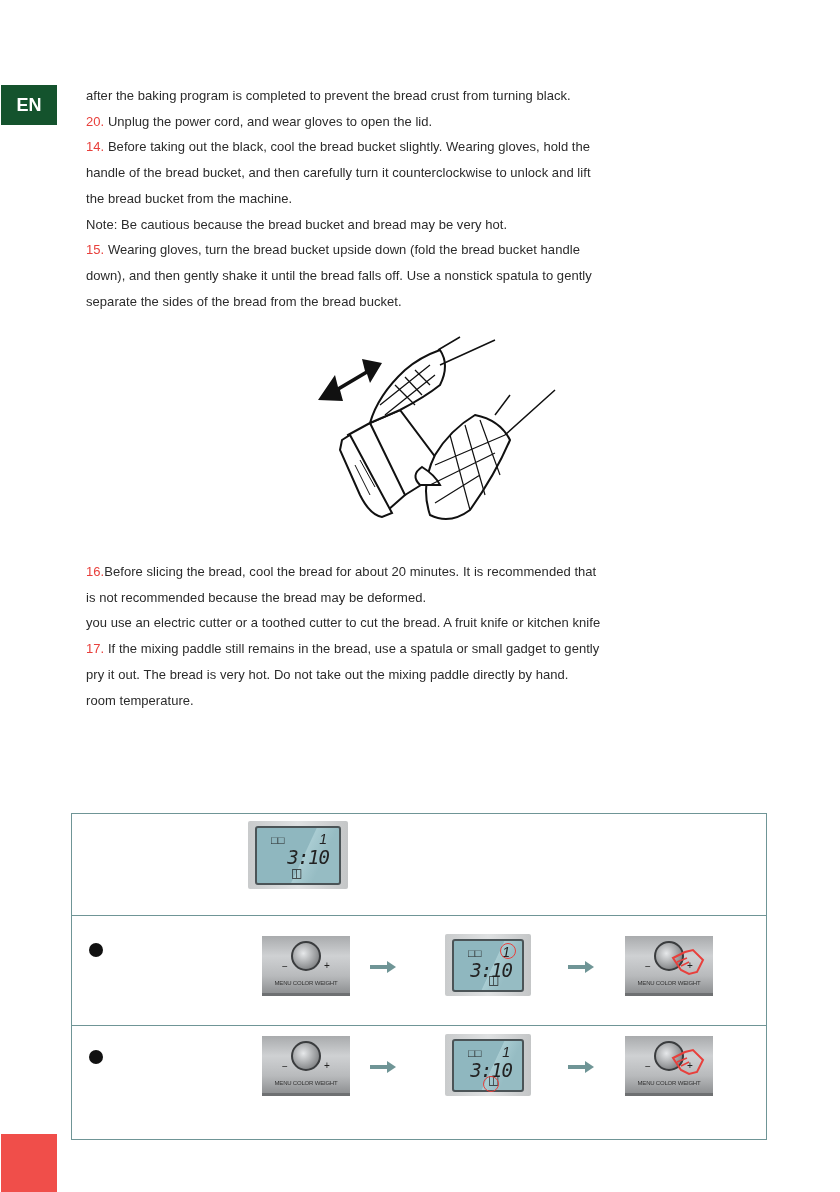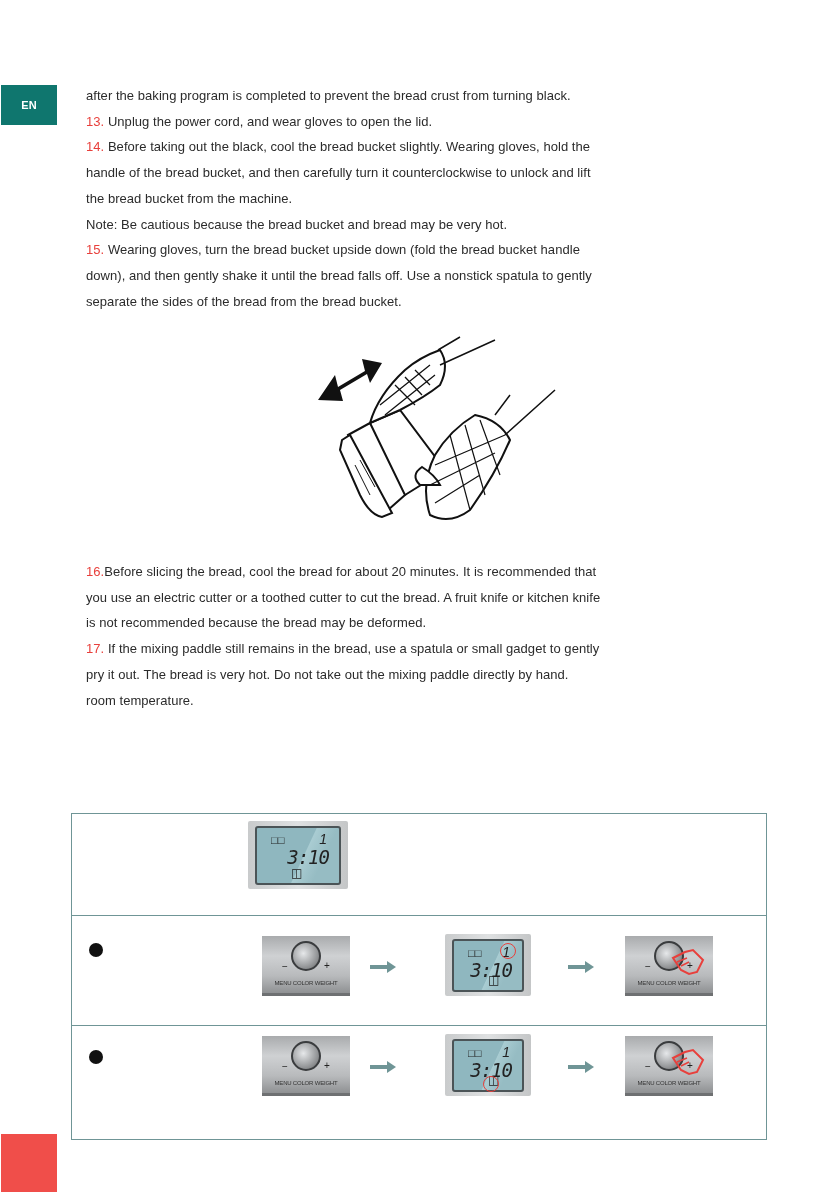--- a/index.html
+++ b/index.html
@@ -1,19 +1,19 @@
 <!DOCTYPE html>
 <html><head>
 <meta charset="utf-8">
 <style>
   html, body { margin: 0; padding: 0; background: #ffffff; }
   body { width: 840px; height: 1192px; position: relative; overflow: hidden;
          font-family: "Liberation Sans", "DejaVu Sans", sans-serif; color: #2b2b2b; }
   .lang-badge { position: absolute; left: 1px; top: 85px; width: 56px; height: 40px;
-                background: #0f766e; color: #fff; font-size: 11px; font-weight: bold;
+                background: #14532d; color: #fff; font-size: 18px; font-weight: bold;
                 display: flex; align-items: center; justify-content: center; }
   .page-tab { position: absolute; left: 1px; top: 1134px; width: 56px; height: 58px; background: #f04e4a; }
   .text-block { position: absolute; left: 86px; width: 680px; font-size: 13px; line-height: 25.7px; letter-spacing: 0.05px; }
   .text-block p { margin: 0; white-space: nowrap; }
   .num { color: #e8403c; }
   .note-label { color: #2a6b8c; }
   .illus { position: absolute; left: 310px; top: 335px; width: 250px; height: 200px; }
   .steps-table { position: absolute; left: 71px; top: 813px; width: 696px; height: 327px;
                  border: 1.5px solid #6f9596; box-sizing: border-box; }
   .row { position: absolute; left: 0; width: 100%; border-bottom: 1.5px solid #6f9596; box-sizing: border-box; }
@@ -41,21 +41,21 @@
   .knob .hand { position: absolute; left: 46px; top: 12px; }
   .arrow { position: absolute; width: 26px; height: 12px; }
 </style>
 </head>
 <body>
 
 <div class="lang-badge">EN</div>
 
 <div class="text-block" style="top:83px;" id="top-text">
     <p><span>after the baking program is completed to prevent the bread crust from turning black.</span></p>
-    <p><span class="num">13.</span><span> Unplug the power cord, and wear gloves to open the lid.</span></p>
+    <p><span class="num">20.</span><span> Unplug the power cord, and wear gloves to open the lid.</span></p>
     <p><span class="num">14.</span><span> Before taking out the black, cool the bread bucket slightly. Wearing gloves, hold the</span></p>
     <p><span>handle of the bread bucket, and then carefully turn it counterclockwise to unlock and lift</span></p>
     <p><span>the bread bucket from the machine.</span></p>
     <p><span>Note: Be cautious because the bread bucket and bread may be very hot.</span></p>
     <p><span class="num">15.</span><span> Wearing gloves, turn the bread bucket upside down (fold the bread bucket handle</span></p>
     <p><span>down), and then gently shake it until the bread falls off. Use a nonstick spatula to gently</span></p>
     <p><span>separate the sides of the bread from the bread bucket.</span></p>
   </div>
 
 <svg class="illus" viewBox="0 0 250 200">
@@ -76,22 +76,22 @@
   <g stroke="#111" stroke-width="2" fill="#fff">
     <path d="M120,180 Q110,150 125,120 Q140,95 165,80 Q190,85 200,105 Q185,140 160,175 Q140,190 120,180 Z"></path>
     <path d="M110,150 Q100,140 112,132 Q125,140 130,150 Z"></path>
     <path d="M125,130 L195,100 M120,150 L185,118 M125,168 L170,140 M140,100 L160,175 M155,90 L175,160 M170,85 L190,140" stroke-width="1.2" fill="none"></path>
     <path d="M195,100 L245,55 M185,80 L200,60" fill="none" stroke-width="1.5"></path>
   </g>
 </svg>
 
 <div class="text-block" style="top:559px;" id="bottom-text">
     <p><span class="num">16.</span><span>Before slicing the bread, cool the bread for about 20 minutes. It is recommended that</span></p>
+    <p><span>is not recommended because the bread may be deformed.</span></p>
     <p><span>you use an electric cutter or a toothed cutter to cut the bread. A fruit knife or kitchen knife</span></p>
-    <p><span>is not recommended because the bread may be deformed.</span></p>
     <p><span class="num">17.</span><span> If the mixing paddle still remains in the bread, use a spatula or small gadget to gently</span></p>
     <p><span>pry it out. The bread is very hot. Do not take out the mixing paddle directly by hand.</span></p>
     <p><span>room temperature.</span></p>
   </div>
 
 <div class="steps-table">
 
   <div class="row" style="top:0; height:102px;">
     <div class="lcd" style="left:176px; top:7px;">
       <div class="screen">

